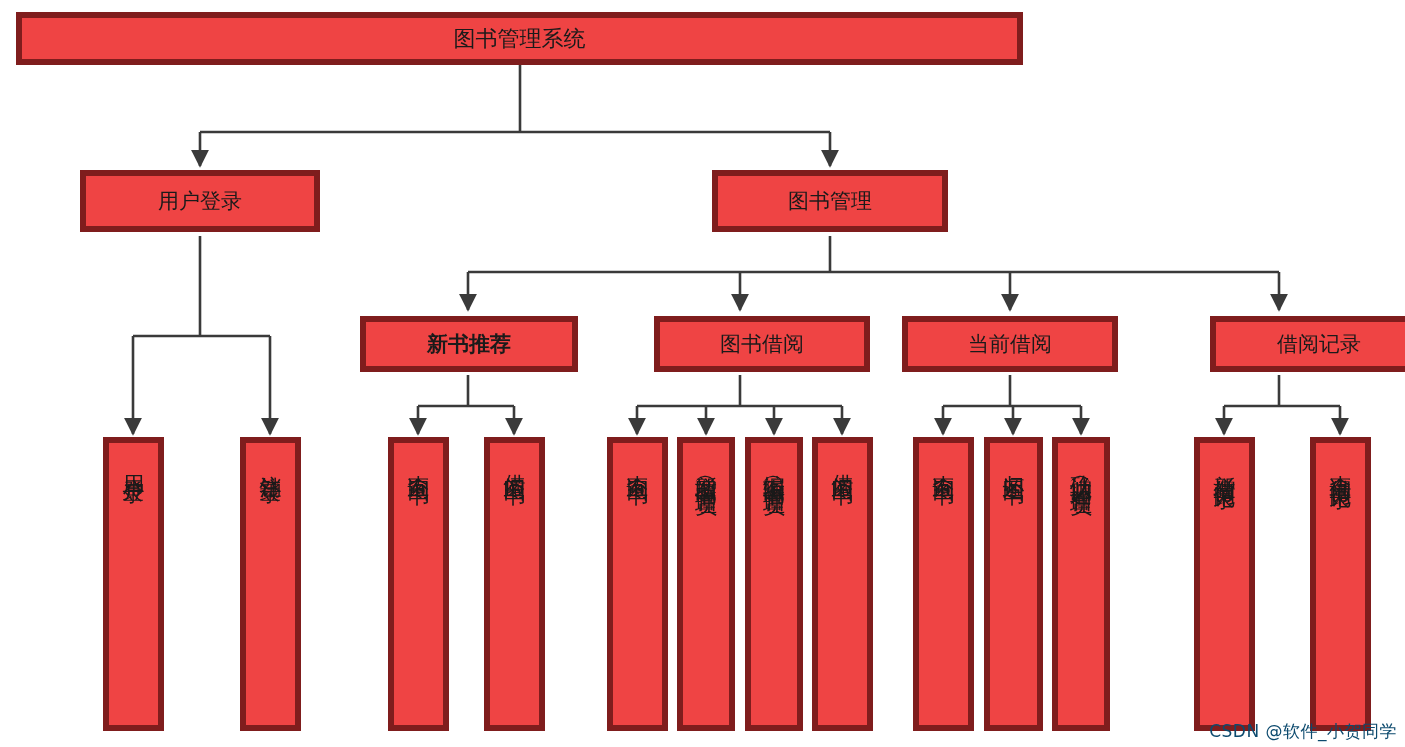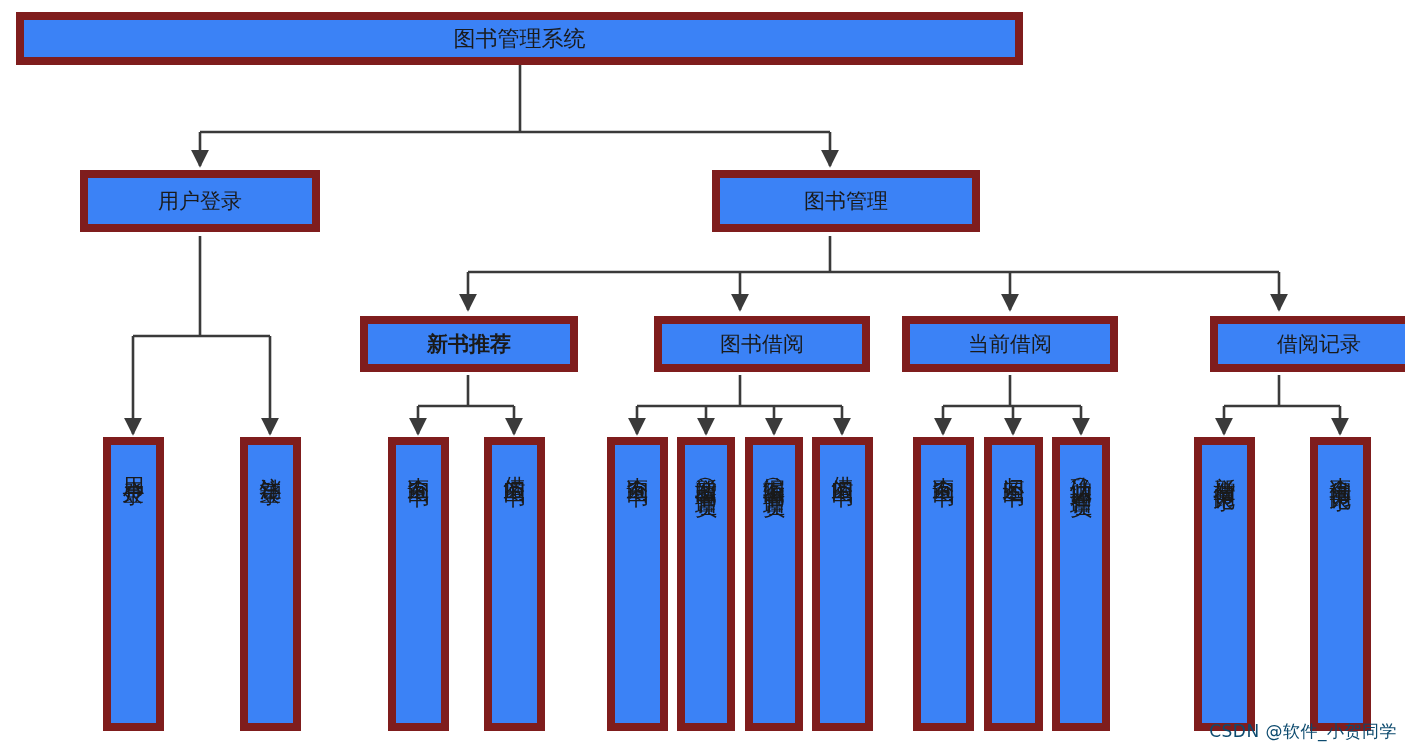--- a/index.html
+++ b/index.html
@@ -22,22 +22,22 @@
     position: absolute;
     left: 0;
     top: 0;
     width: 1405px;
     height: 747px;
     pointer-events: none;
   }
   .node {
     position: absolute;
     box-sizing: border-box;
-    background: #3b82f6;
-    border: 8px solid #7f1d1d;
+    background: #ef4444;
+    border: 6px solid #7f1d1d;
     display: flex;
     align-items: center;
     justify-content: center;
     color: #1a1a1a;
     z-index: 2;
   }
   .node .label {
     display: block;
     text-align: center;
     line-height: 1.18;
@@ -131,21 +131,21 @@
     </g>
   </svg>
 
   <div class="node horiz root" style="left:16px; top:12px; width:1007px; height:53px;">
     <span class="label">图书管理系统</span>
   </div>
 
   <div class="node horiz" style="left:80px; top:170px; width:240px; height:62px;">
     <span class="label">用户登录</span>
   </div>
-  <div class="node horiz" style="left:712px; top:170px; width:268px; height:62px;">
+  <div class="node horiz" style="left:712px; top:170px; width:236px; height:62px;">
     <span class="label">图书管理</span>
   </div>
 
   <div class="node horiz" style="left:360px; top:316px; width:218px; height:56px;font-weight:bold;">
     <span class="label">新书推荐</span>
   </div>
   <div class="node horiz" style="left:654px; top:316px; width:216px; height:56px;">
     <span class="label">图书借阅</span>
   </div>
   <div class="node horiz" style="left:902px; top:316px; width:216px; height:56px;">

